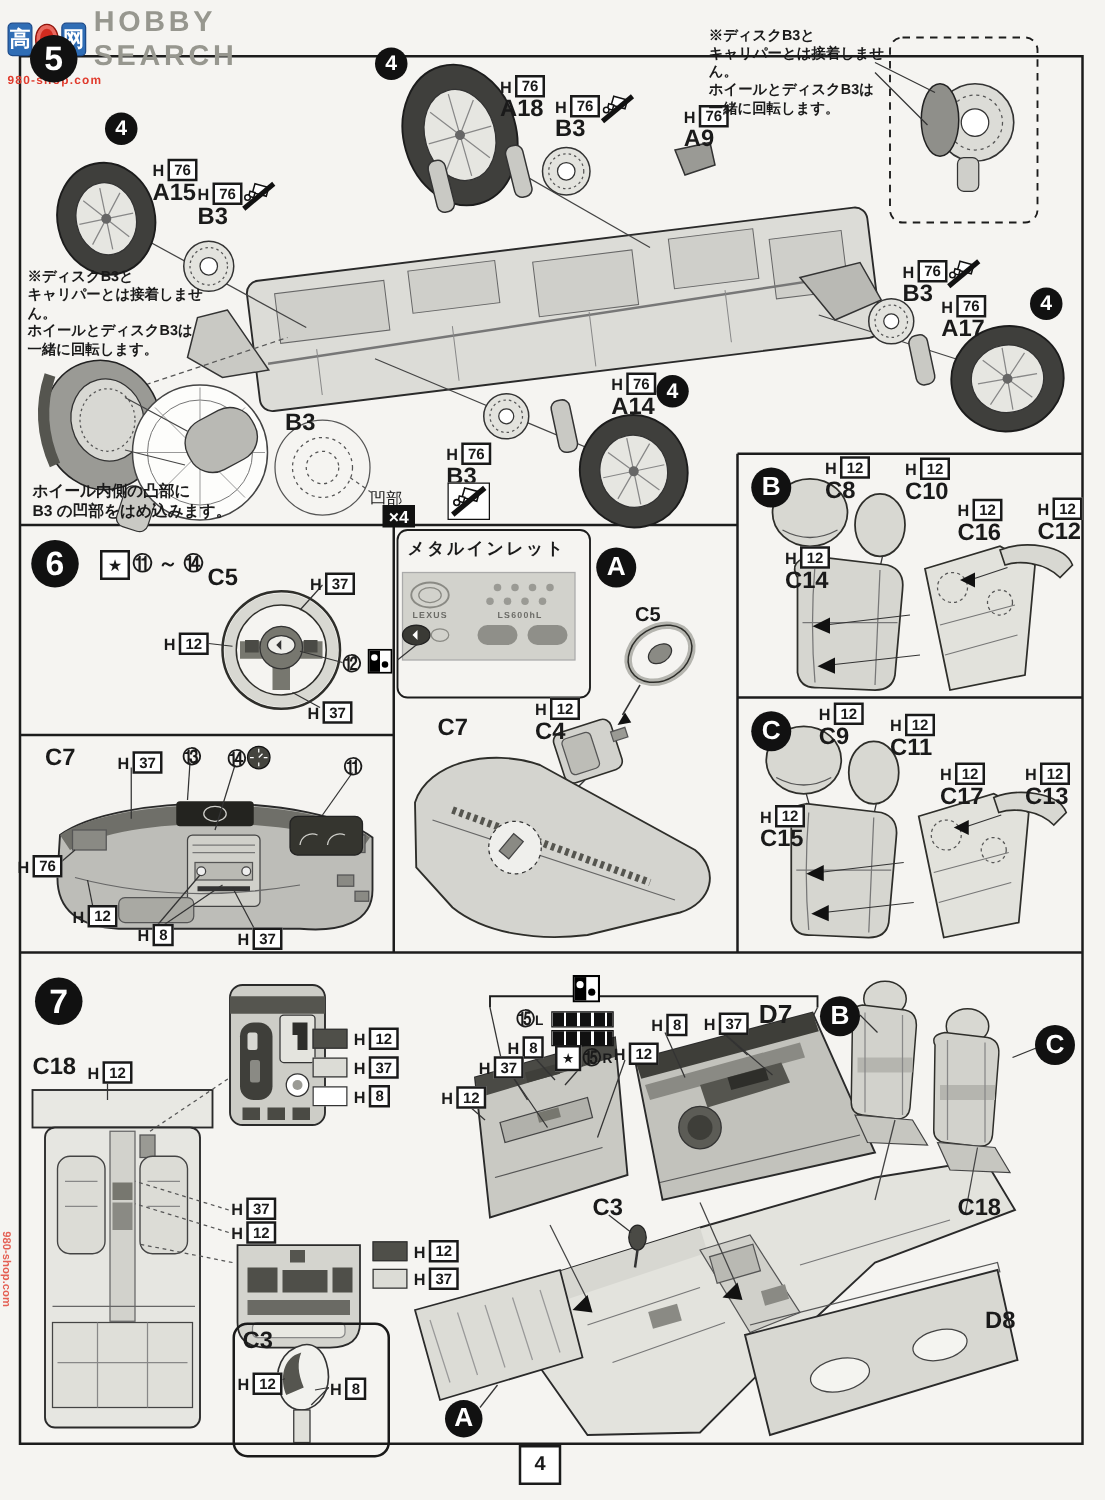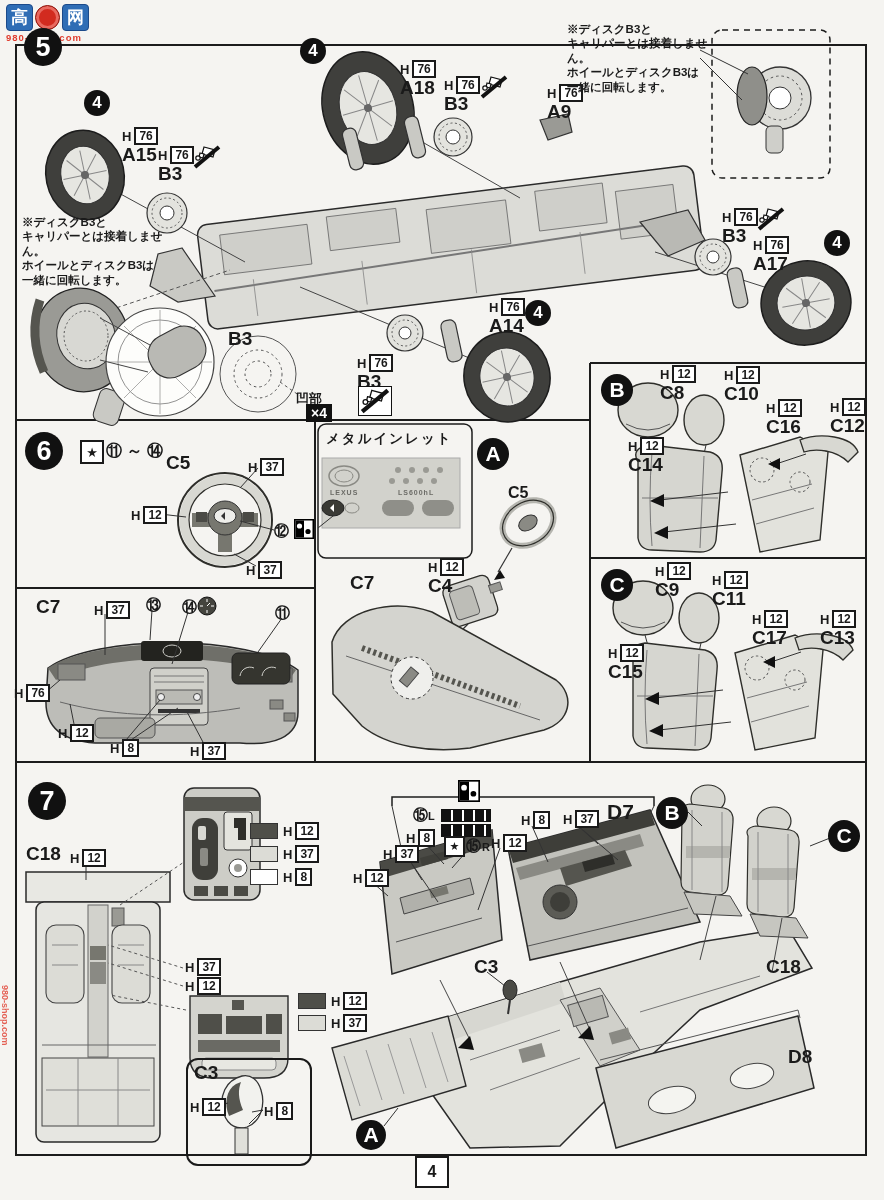--- a/index.html
+++ b/index.html
@@ -442,20 +442,21 @@
     <path d="M344,1056 L360,1106 M366,1050 L382,1100 M388,1044 L404,1094 M410,1038 L426,1088 M432,1032 L448,1082" stroke="#999"></path>
     <line x1="384" y1="1126" x2="398" y2="1108" stroke="#333" stroke-width="1"></line>
   </g>
 </svg>
 
 <div class="abs" style="left:6px;top:4px;width:230px">
   <div class="wm-row">
     <span class="wm-box">高</span>
     <span class="wm-ball"></span>
     <span class="wm-box">网</span>
+    <span class="wm-search">HOBBY SEARCH</span>
   </div>
   <div class="wm-url">980-shop.com</div>
 </div>
 <div class="abs wm-side" style="left:0;top:985px">980-shop.com</div>
 
 <div class="abs stepnum" style="left:24px;top:28px">5</div>
 <div class="abs wheelnum" style="left:300px;top:38px">4</div>
 <div class="abs wheelnum" style="left:84px;top:90px">4</div>
 <div class="abs wheelnum" style="left:824px;top:230px">4</div>
 <div class="abs wheelnum" style="left:525px;top:300px">4</div>
@@ -557,22 +558,24 @@
 </svg>
 
 <div class="abs note" style="left:567px;top:22px;width:160px">※ディスクB3と
 キャリパーとは接着しません。
 ホイールとディスクB3は
 一緒に回転します。</div>
 <div class="abs note" style="left:22px;top:215px;width:160px">※ディスクB3と
 キャリパーとは接着しません。
 ホイールとディスクB3は
 一緒に回転します。</div>
+<div class="abs note" style="left:26px;top:386px;width:180px;font-size:12.5px">ホイール内側の凸部に
+B3 の凹部をはめ込みます。</div>
 <div class="abs biglbl" style="left:228px;top:328px">B3</div>
-<div class="abs" style="left:296px;top:390px;font-size:13px;font-weight:bold">凹部</div>
+<div class="abs" style="left:296px;top:390px;font-size:13px;font-weight:normal">凹部</div>
 <div class="abs x4" style="left:306px;top:404px">×4</div>
 
 <div class="abs stepnum" style="left:25px;top:432px">6</div>
 <span class="abs starbox" style="left:80px;top:440px">★</span>
 <div class="abs midlbl" style="left:106px;top:441px">⑪ ～ ⑭</div>
 <div class="abs biglbl" style="left:166px;top:452px">C5</div>
 <div class="abs lbl1" style="left:248px;top:458px">
   <span>H</span>
       <span class="nbox">37</span>
     </div>

